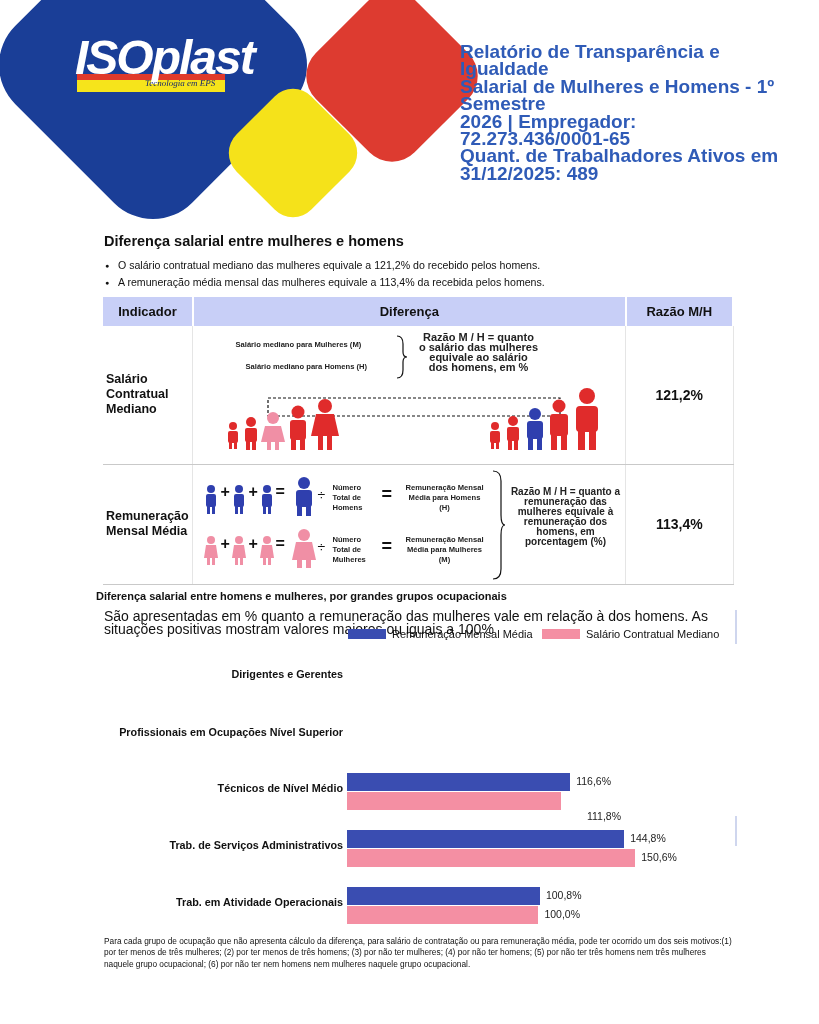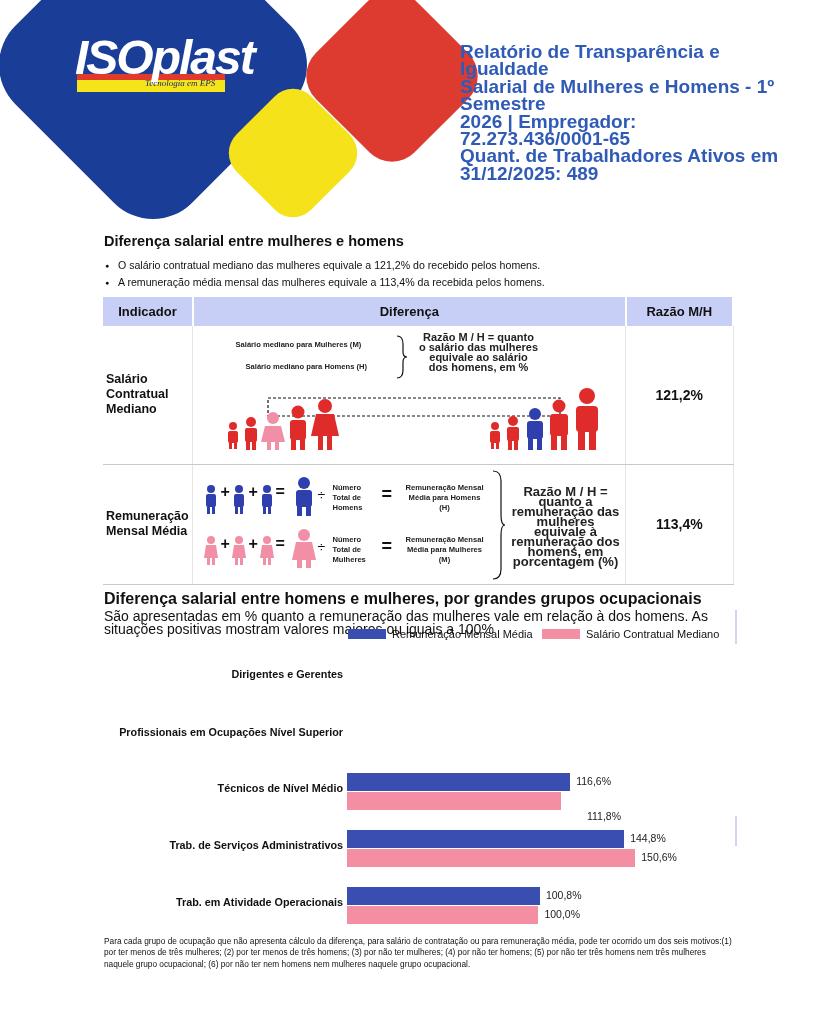--- a/index.html
+++ b/index.html
@@ -233,29 +233,29 @@
           <div class="abs" style="left:27px; top:70px; font-weight:700; font-size:16px;">+</div>
           <div class="abs" style="left:55px; top:70px; font-weight:700; font-size:16px;">+</div>
           <div class="abs" style="left:82px; top:70px; font-weight:700; font-size:16px;">=</div>
           <div class="abs" style="left:124px; top:74px; font-size:14px;">÷</div>
           <div class="tiny abs" style="left:139px; top:70px; width:42px; font-size:7.6px;">Número Total de Mulheres</div>
           <div class="abs" style="left:188px; top:71px; font-size:18px; font-weight:700;">=</div>
           <div class="tiny abs" style="left:210px; top:70px; width:82px; text-align:center; font-size:7.6px;">Remuneração Mensal Média para Mulheres (M)</div>
           <svg class="abs" style="left:298px; top:4px;" width="16" height="112">
               <path d="M2 2 Q10 2 10 12 L10 46 Q10 56 14 56 Q10 56 10 66 L10 100 Q10 110 2 110" fill="none" stroke="#111" stroke-width="1.2"></path>
             </svg>
-          <div class="tiny abs" style="left:316px; top:22px; width:112px; text-align:center; font-size:13px;">Razão M / H = quanto a remuneração das mulheres equivale à remuneração dos homens, em porcentagem (%)</div>
+          <div class="tiny abs" style="left:316px; top:22px; width:112px; text-align:center; font-size:10px;">Razão M / H = quanto a remuneração das mulheres equivale à remuneração dos homens, em porcentagem (%)</div>
         </div>
       </td>
       <td class="ind-ratio">113,4%</td>
     </tr>
   </tbody>
 </table>
 
-<h2 class="sec" style="left:104px; top:590px; font-size:16px;">Diferença salarial entre homens e mulheres, por grandes grupos ocupacionais</h2>
+<h2 class="sec" style="left:96px; top:590px; font-size:11px;">Diferença salarial entre homens e mulheres, por grandes grupos ocupacionais</h2>
 <div id="chart2-sub" class="abs">São apresentadas em % quanto a remuneração das mulheres vale em relação à dos homens. As situações positivas mostram valores maiores ou iguais a 100%</div>
 
 <div class="vline" style="top:610px; height:34px;"></div>
 <div class="vline" style="top:816px; height:30px;"></div>
 
 <div class="legend" style="left:348px;">
   <div class="sw" id="lg-sw-0" style="background: rgb(58, 77, 177);"></div>
   <span>Remuneração Mensal Média</span>
 </div>
 <div class="legend" style="left:542px;">

